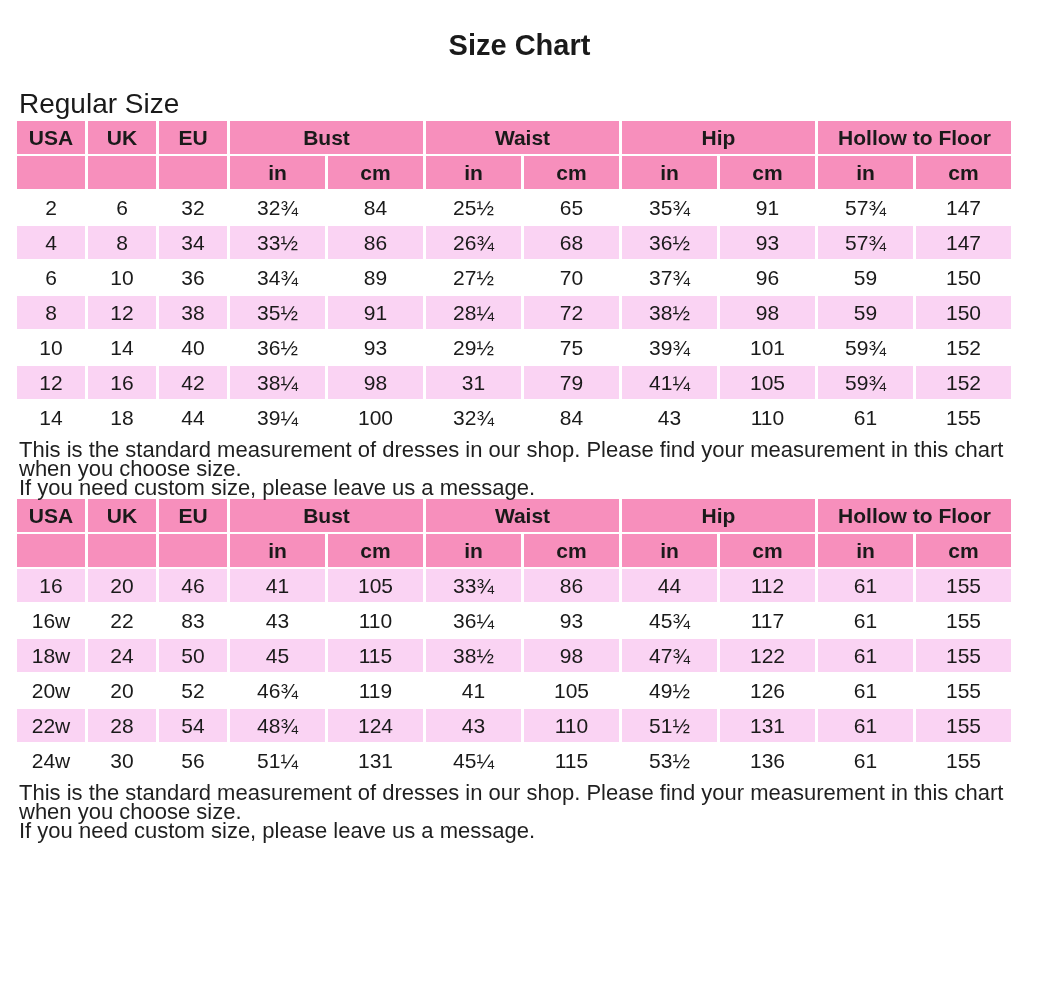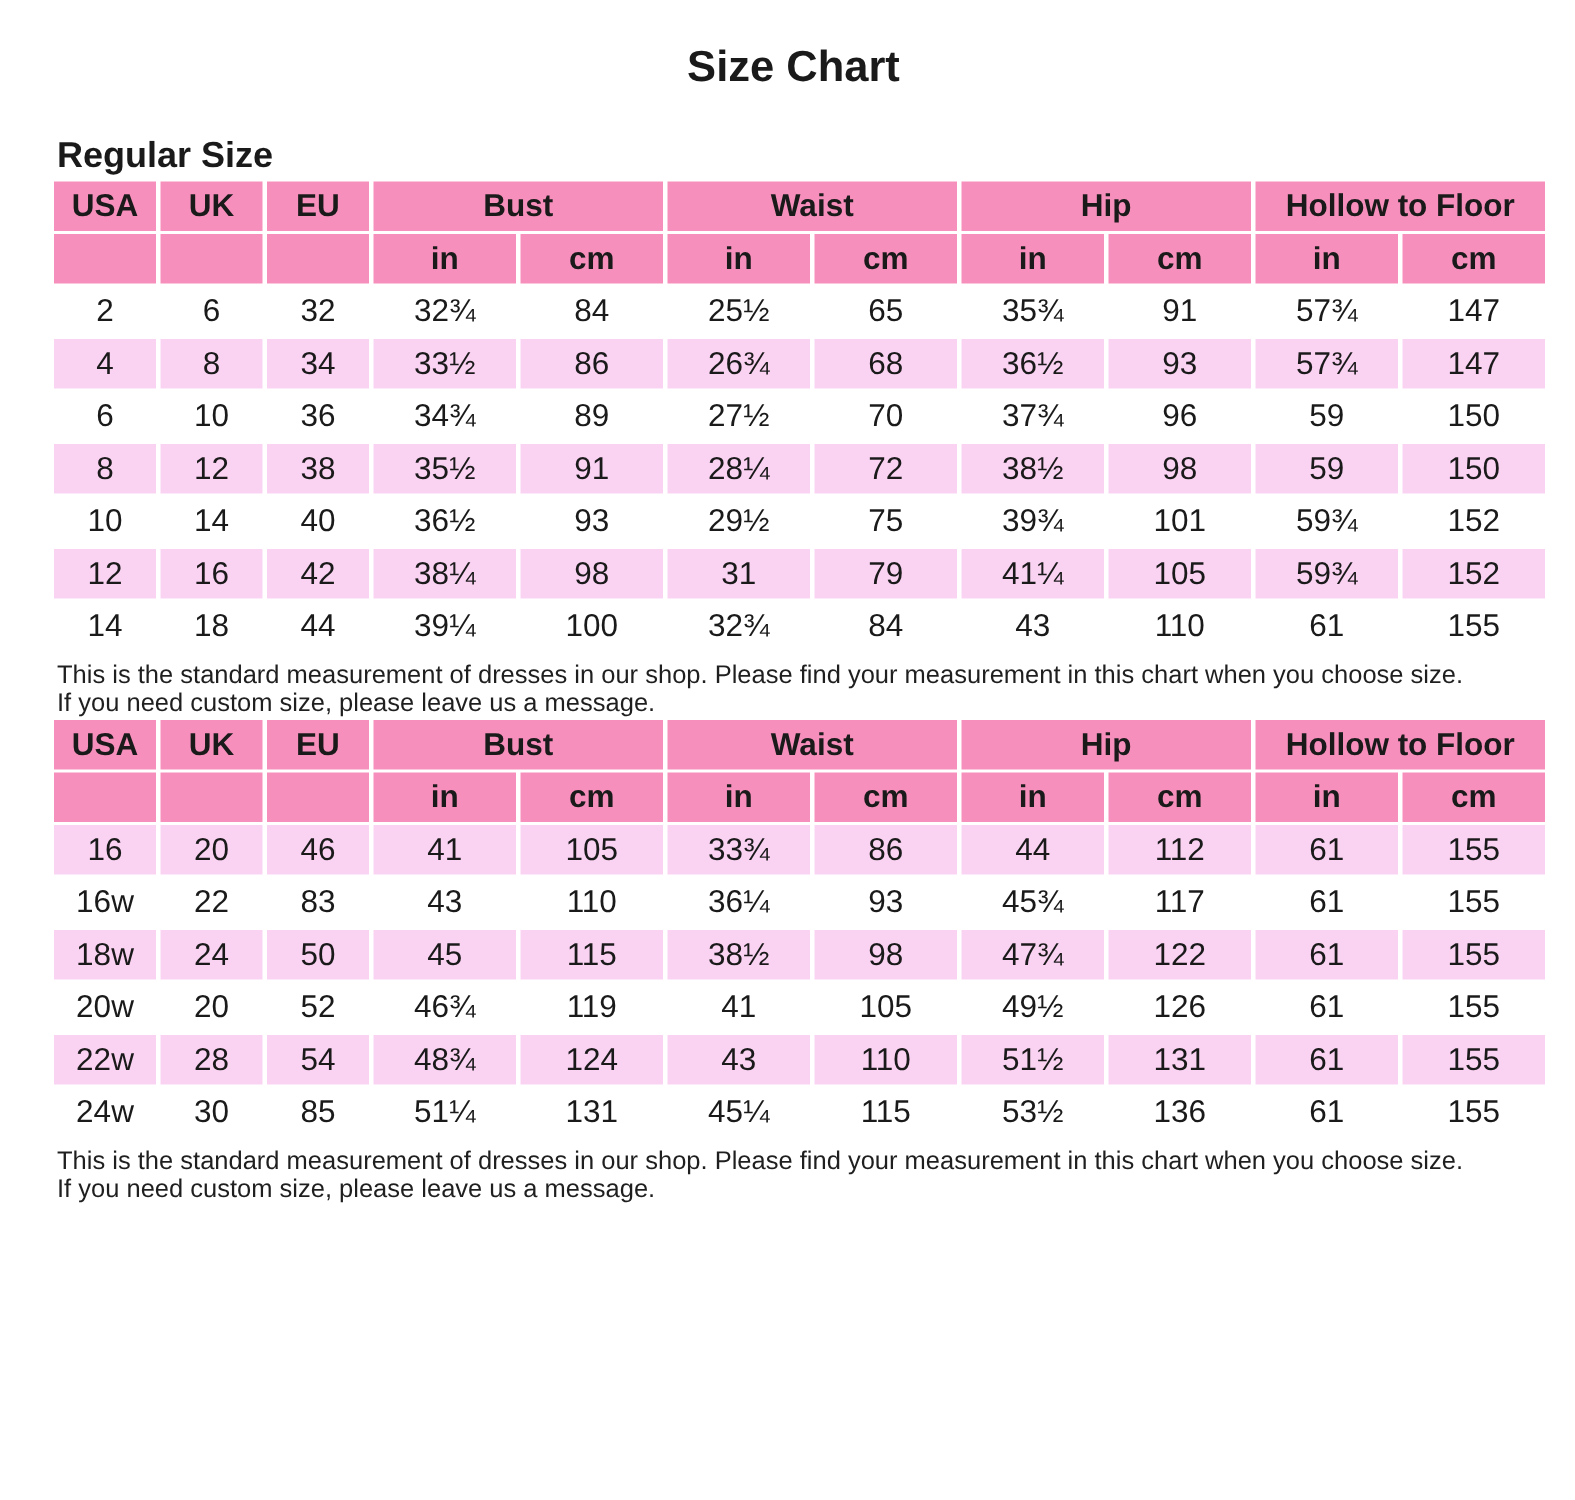--- a/index.html
+++ b/index.html
@@ -10,31 +10,31 @@
   * { box-sizing: border-box; }
   html, body { margin: 0; padding: 0; }
   body {
     width: 1050px;
     height: 1000px;
     background: #ffffff;
     font-family: "Liberation Sans", sans-serif;
     color: var(--text-color);
     overflow: hidden;
   }
-  .page { padding: 28px 25px 0 33px; }
+  .page { padding: 28px 25px 0 14px; }
   .page-title {
     font-size: 29px;
     font-weight: bold;
     text-align: center;
     margin: 0;
     line-height: 35px;
   }
   .section-heading {
-    font-size: 24px;
-    font-weight: bold;
+    font-size: 28px;
+    font-weight: normal;
     margin: 27px 0 1px 5px;
     line-height: 28px;
   }
   .size-table {
     width: 1000px;
     table-layout: fixed;
     border-collapse: separate;
     border-spacing: 3px 2px;
   }
   .size-table col.col-size { width: 68px; }
@@ -48,21 +48,21 @@
     white-space: nowrap;
   }
   .size-table th {
     background: var(--header-pink);
     font-weight: bold;
   }
   .size-table td { background: #ffffff; }
   .stripe-even tbody tr:nth-child(even) td,
   .stripe-odd tbody tr:nth-child(odd) td { background: var(--stripe-pink); }
   .note {
-    font-size: 17px;
+    font-size: 22px;
     line-height: 19px;
     margin: 4px 0 0 5px;
     color: #1f1f1f;
   }
 </style>
 </head>
 <body>
 
 <div class="page">
 
@@ -306,21 +306,21 @@
             <td>43</td>
             <td>110</td>
             <td>51½</td>
             <td>131</td>
             <td>61</td>
             <td>155</td>
           </tr>
           <tr>
             <td>24w</td>
             <td>30</td>
-            <td>85</td>
+            <td>56</td>
             <td>51¼</td>
             <td>131</td>
             <td>45¼</td>
             <td>115</td>
             <td>53½</td>
             <td>136</td>
             <td>61</td>
             <td>155</td>
           </tr>
         </tbody>

